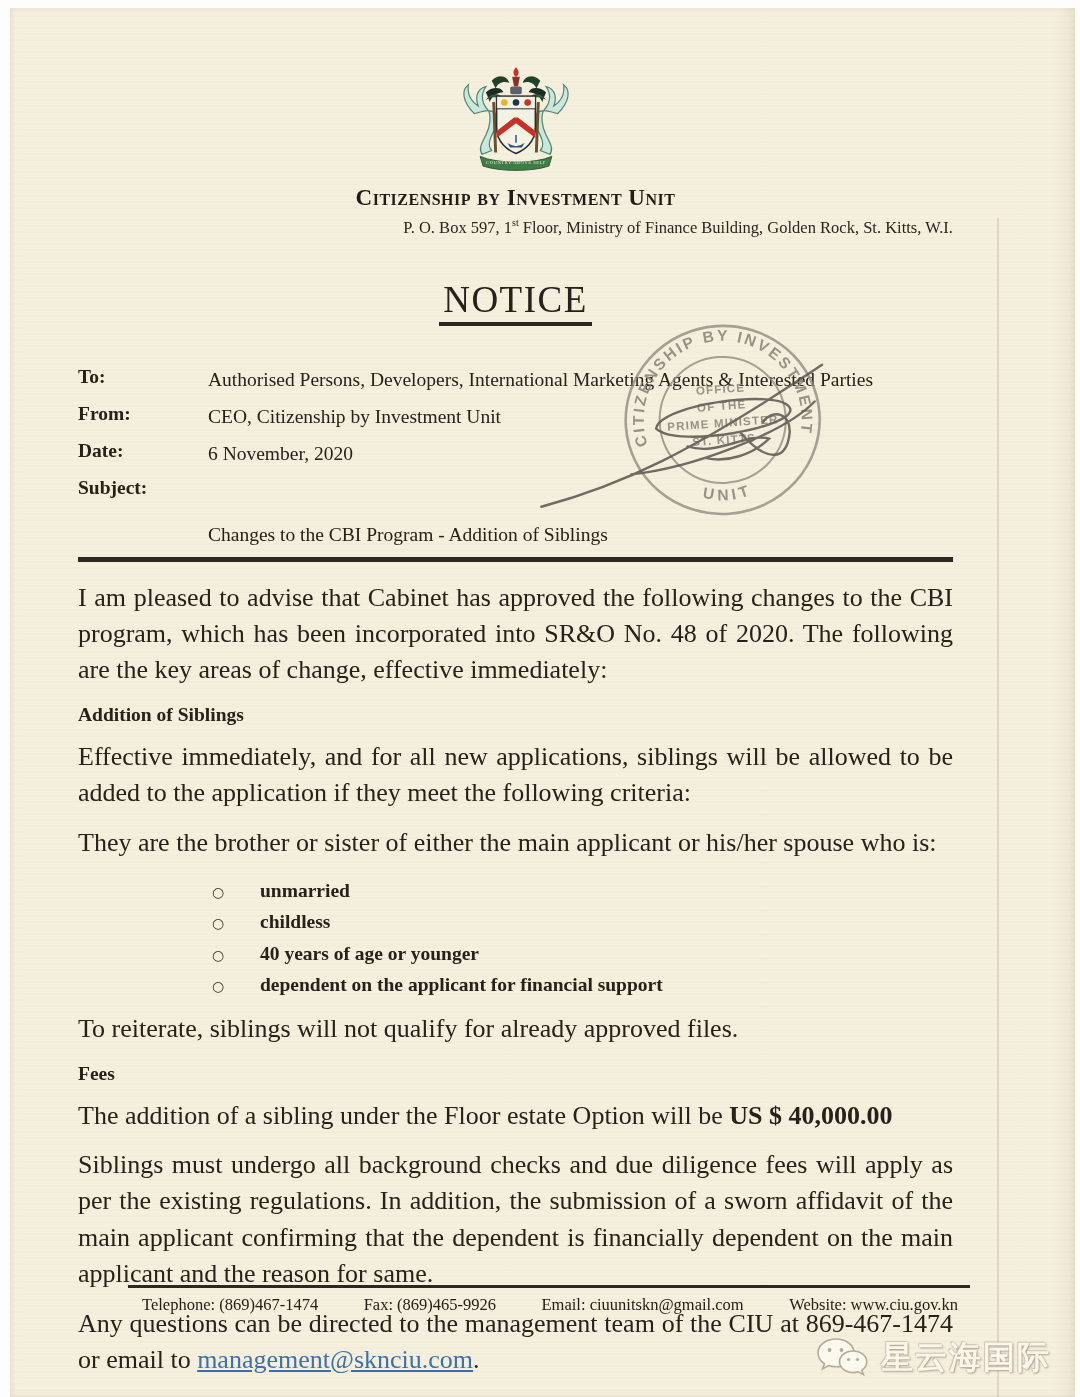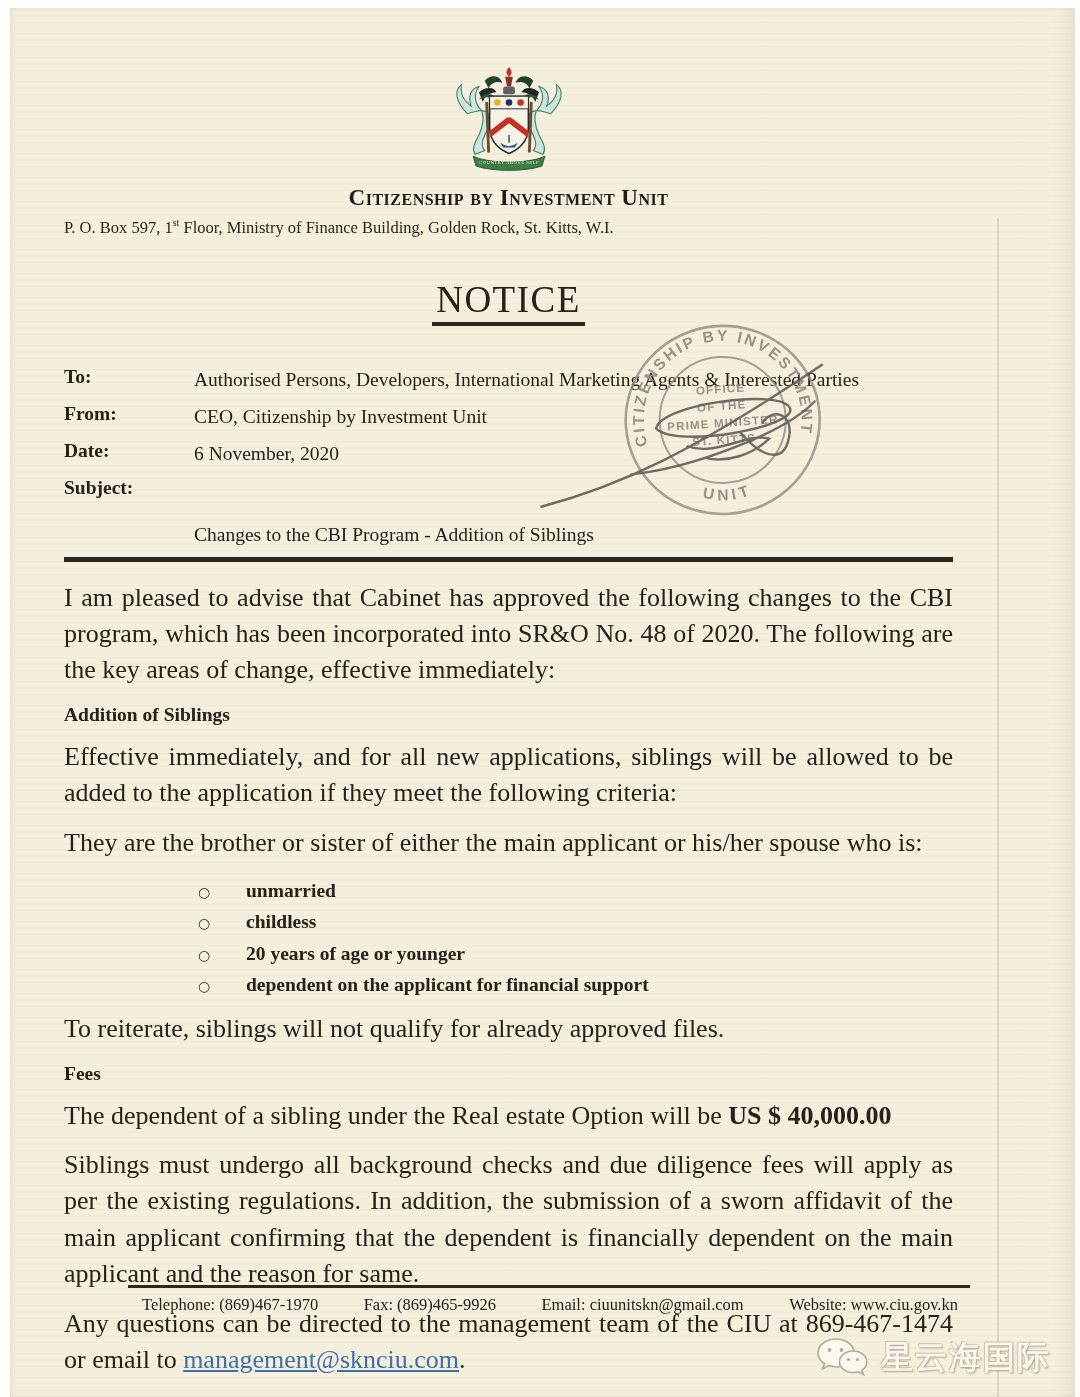--- a/index.html
+++ b/index.html
@@ -3,27 +3,27 @@
 <meta charset="utf-8">
 <style>
   html,body{margin:0;padding:0;background:#ffffff;}
   .page{position:relative;width:1080px;height:1397px;background:#fdfdfc;overflow:hidden;
         font-family:"Liberation Serif", serif;color:#262119;}
   .paper{position:absolute;left:10px;top:8px;right:5px;bottom:0;
          background:#f5efde;
          background-image:repeating-linear-gradient(0deg, rgba(120,110,85,0.025) 0 2px, rgba(255,255,255,0) 2px 6px);
          box-shadow:inset -14px 0 18px -12px rgba(150,138,110,0.25), inset 3px 0 6px -3px rgba(150,138,110,0.25);}
   .crease{position:absolute;top:210px;bottom:0;left:987px;width:2px;background:rgba(160,150,125,0.28);}
-  .content{position:relative;padding:55px 122px 0 54px;}
+  .content{position:relative;padding:55px 122px 0 68px;}
 
   
   .crest-wrap{text-align:center;}
   .org-title{margin-top:6px;text-align:center;font-weight:bold;font-size:23px;
              font-variant:small-caps;letter-spacing:0.5px;color:#201c15;}
-  .address{margin-top:6px;text-align:left;font-size:16.5px;color:#2a251d;}
+  .address{margin-top:6px;text-align:right;font-size:16.5px;color:#2a251d;}
   .address sup{font-size:10px;}
 
   .notice-wrap{margin-top:40px;text-align:center;}
   .notice{display:inline-block;font-size:37px;font-weight:normal;letter-spacing:1.5px;
           color:#262119;border-bottom:4px solid #2b2620;padding:0 4px 1px 4px;}
 
   
   .meta{margin-top:40px;font-size:19.5px;}
   .meta-row{display:grid;grid-template-columns:130px 1fr;margin-top:10px;}
   .meta-row:first-child{margin-top:0;}
@@ -142,33 +142,33 @@
         <div class="bullet-row">
           <span class="bullet-marker">○</span>
           <span class="bullet-text">unmarried</span>
         </div>
         <div class="bullet-row">
           <span class="bullet-marker">○</span>
           <span class="bullet-text">childless</span>
         </div>
         <div class="bullet-row">
           <span class="bullet-marker">○</span>
-          <span class="bullet-text">20 years of age or younger</span>
+          <span class="bullet-text">40 years of age or younger</span>
         </div>
         <div class="bullet-row">
           <span class="bullet-marker">○</span>
           <span class="bullet-text">dependent on the applicant for financial support</span>
         </div>
       </div>
 
       <p class="para">To reiterate, siblings will not qualify for already approved files.</p>
 
       <p class="bodyhead">Fees</p>
 
-      <p class="para"><span>The dependent of a sibling under the Real estate Option will be </span><span class="bold">US $ 40,000.00</span></p>
+      <p class="para"><span>The addition of a sibling under the Floor estate Option will be </span><span class="bold">US $ 40,000.00</span></p>
 
 
       <p class="para">Siblings must undergo all background checks and due diligence fees will apply as per the existing regulations. In addition, the submission of a sworn affidavit of the main applicant confirming that the dependent is financially dependent on the main applicant and the reason for same.</p>
 
       <p class="para"><span>Any questions can be directed to the management team of the CIU at 869-467-1474 or email to </span><a class="email-link">management@sknciu.com</a><span>.</span></p>
 
     </div>
 
     <svg class="stamp" viewBox="0 0 330 215">
       <g fill="none" stroke="#8e8b7f" opacity="0.85">
@@ -196,21 +196,21 @@
         <path d="M 100,152 C 160,150 255,122 288,92"></path>
         <path d="M 128,108 C 133,84 256,76 263,97 C 269,116 148,130 128,108 Z"></path>
         <path d="M 158,128 C 188,140 218,118 240,126 C 222,141 196,147 176,141"></path>
         <path d="M 212,118 C 236,150 256,150 261,121 C 263,102 246,96 235,109"></path>
       </g>
     </svg>
 
     <div class="footer">
       <div class="footer-rule"></div>
       <div class="footer-row">
-        <span class="footer-item"><span>Telephone:</span> <span>(869)467-1970</span></span>
+        <span class="footer-item"><span>Telephone:</span> <span>(869)467-1474</span></span>
         <span class="footer-item"><span>Fax:</span> <span>(869)465-9926</span></span>
         <span class="footer-item"><span>Email:</span> <span>ciuunitskn@gmail.com</span></span>
         <span class="footer-item"><span>Website:</span> <span>www.ciu.gov.kn</span></span>
       </div>
     </div>
 
     <div class="watermark">
       <svg width="56" height="46" viewBox="0 0 56 46">
         <g stroke="#b3ac99" stroke-width="1.6" fill="#fbf8ee">
           <path d="M21,4 C11,4 3,10 3,18 C3,22.5 5.5,26.3 9.5,28.8 L7.5,34 L13.5,30.6 C15.8,31.4 18.3,31.8 21,31.8 C31,31.8 39,25.7 39,18 C39,10 31,4 21,4 Z"></path>

